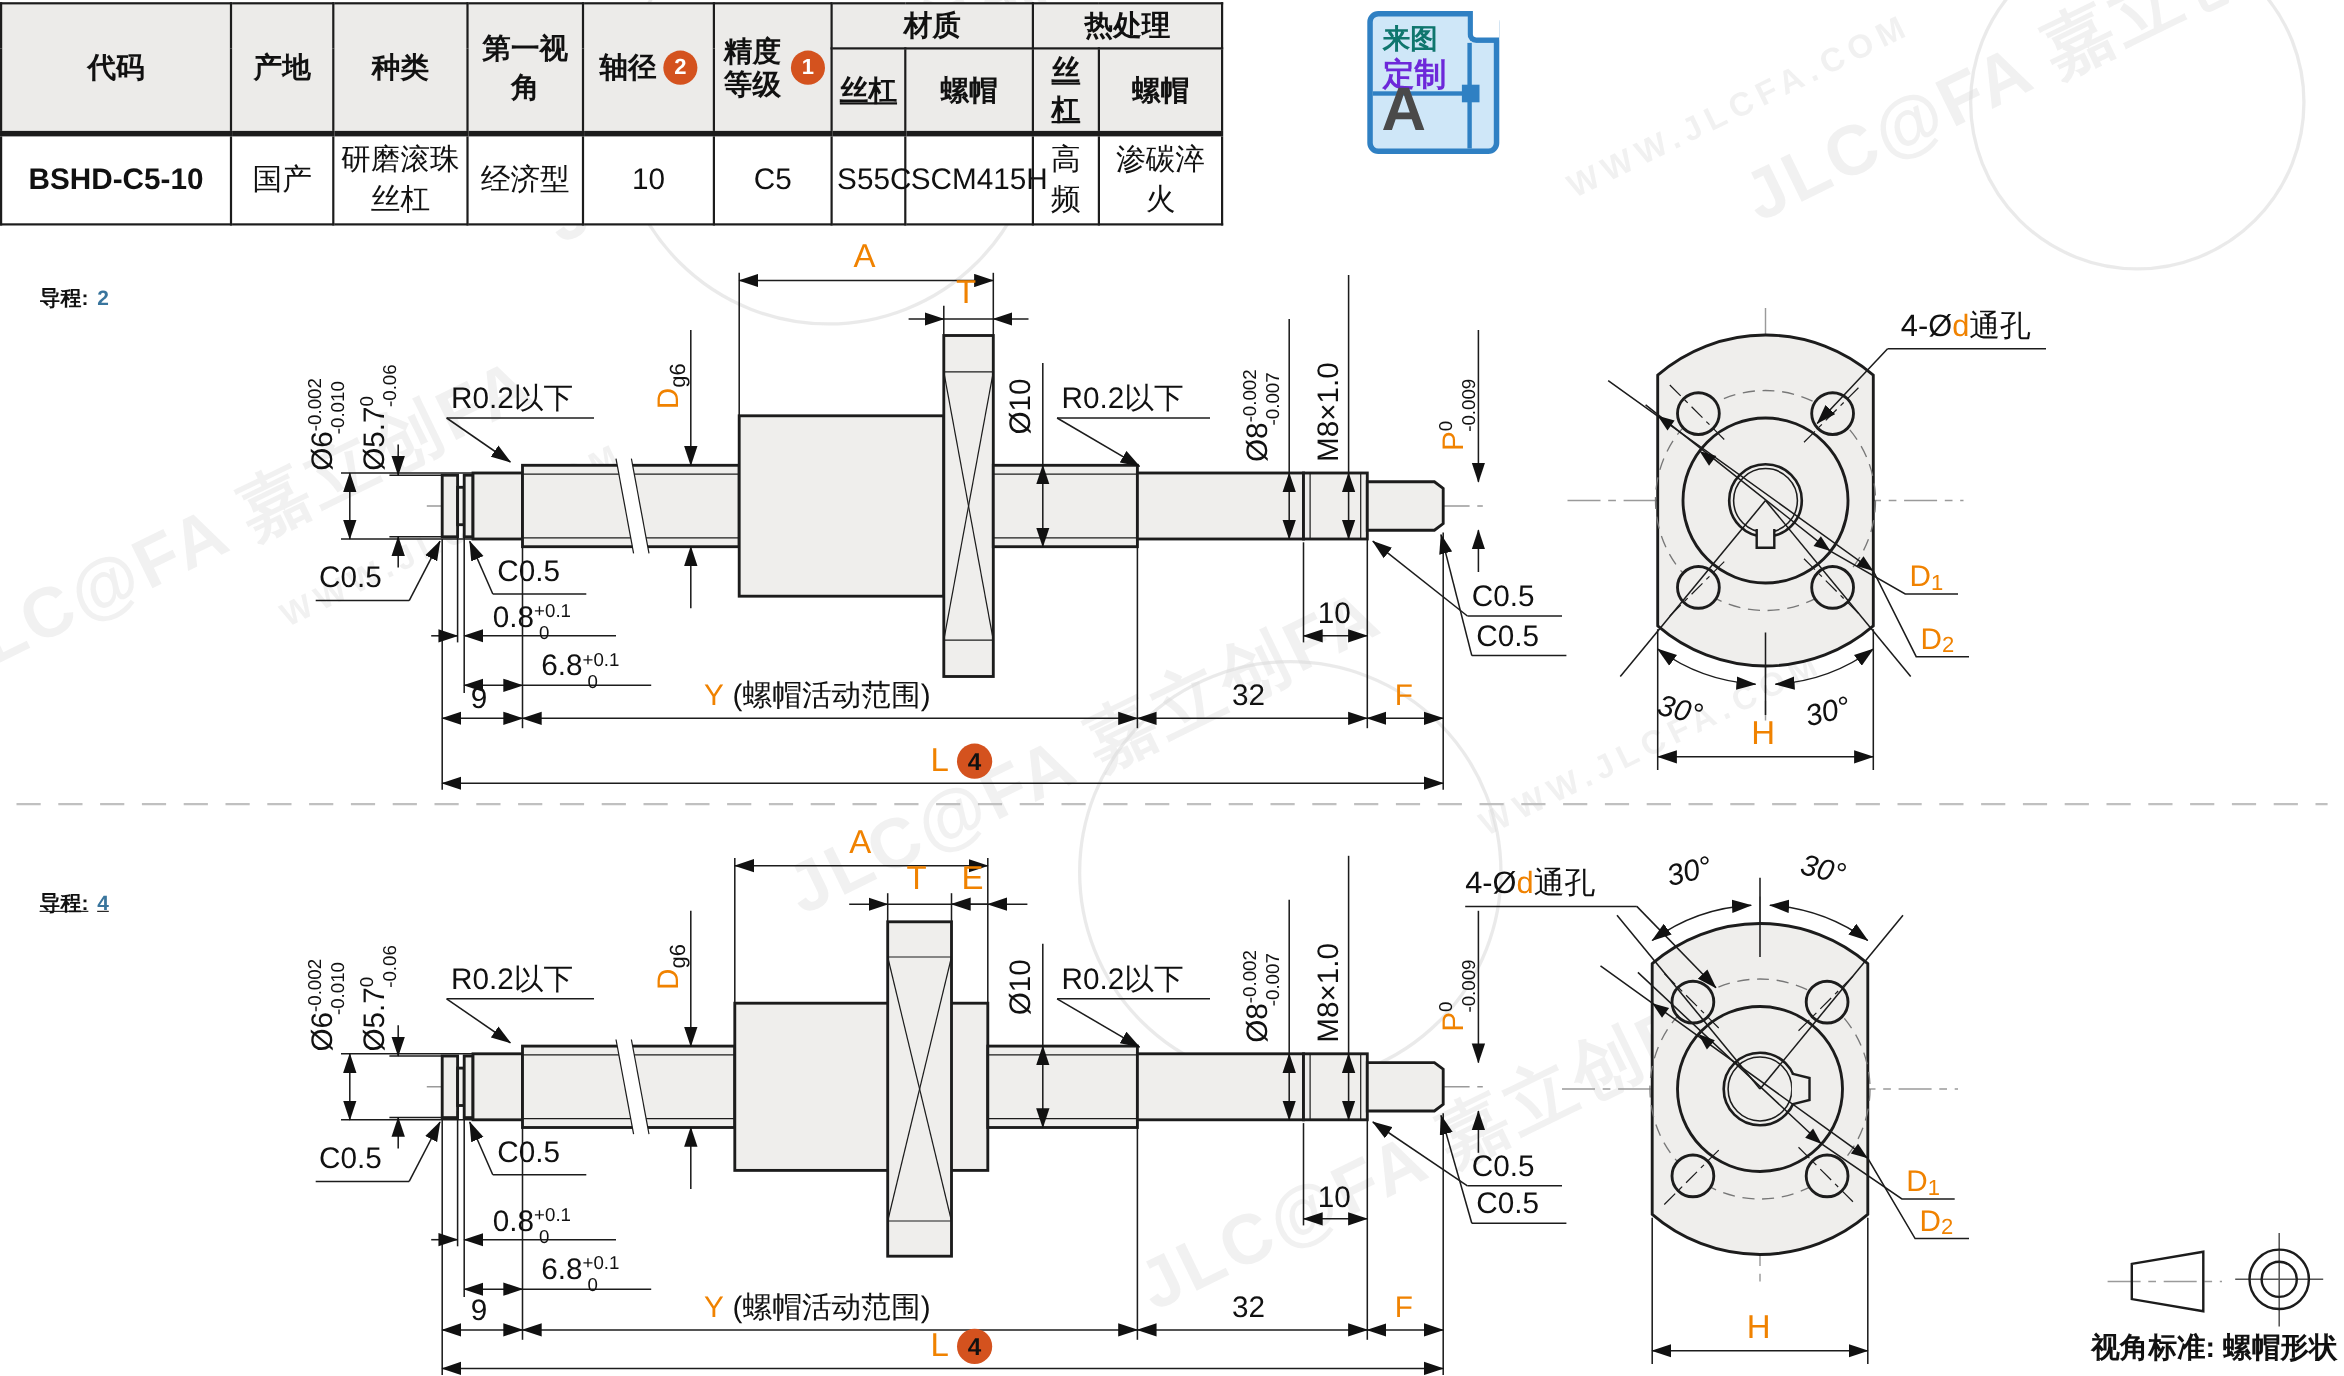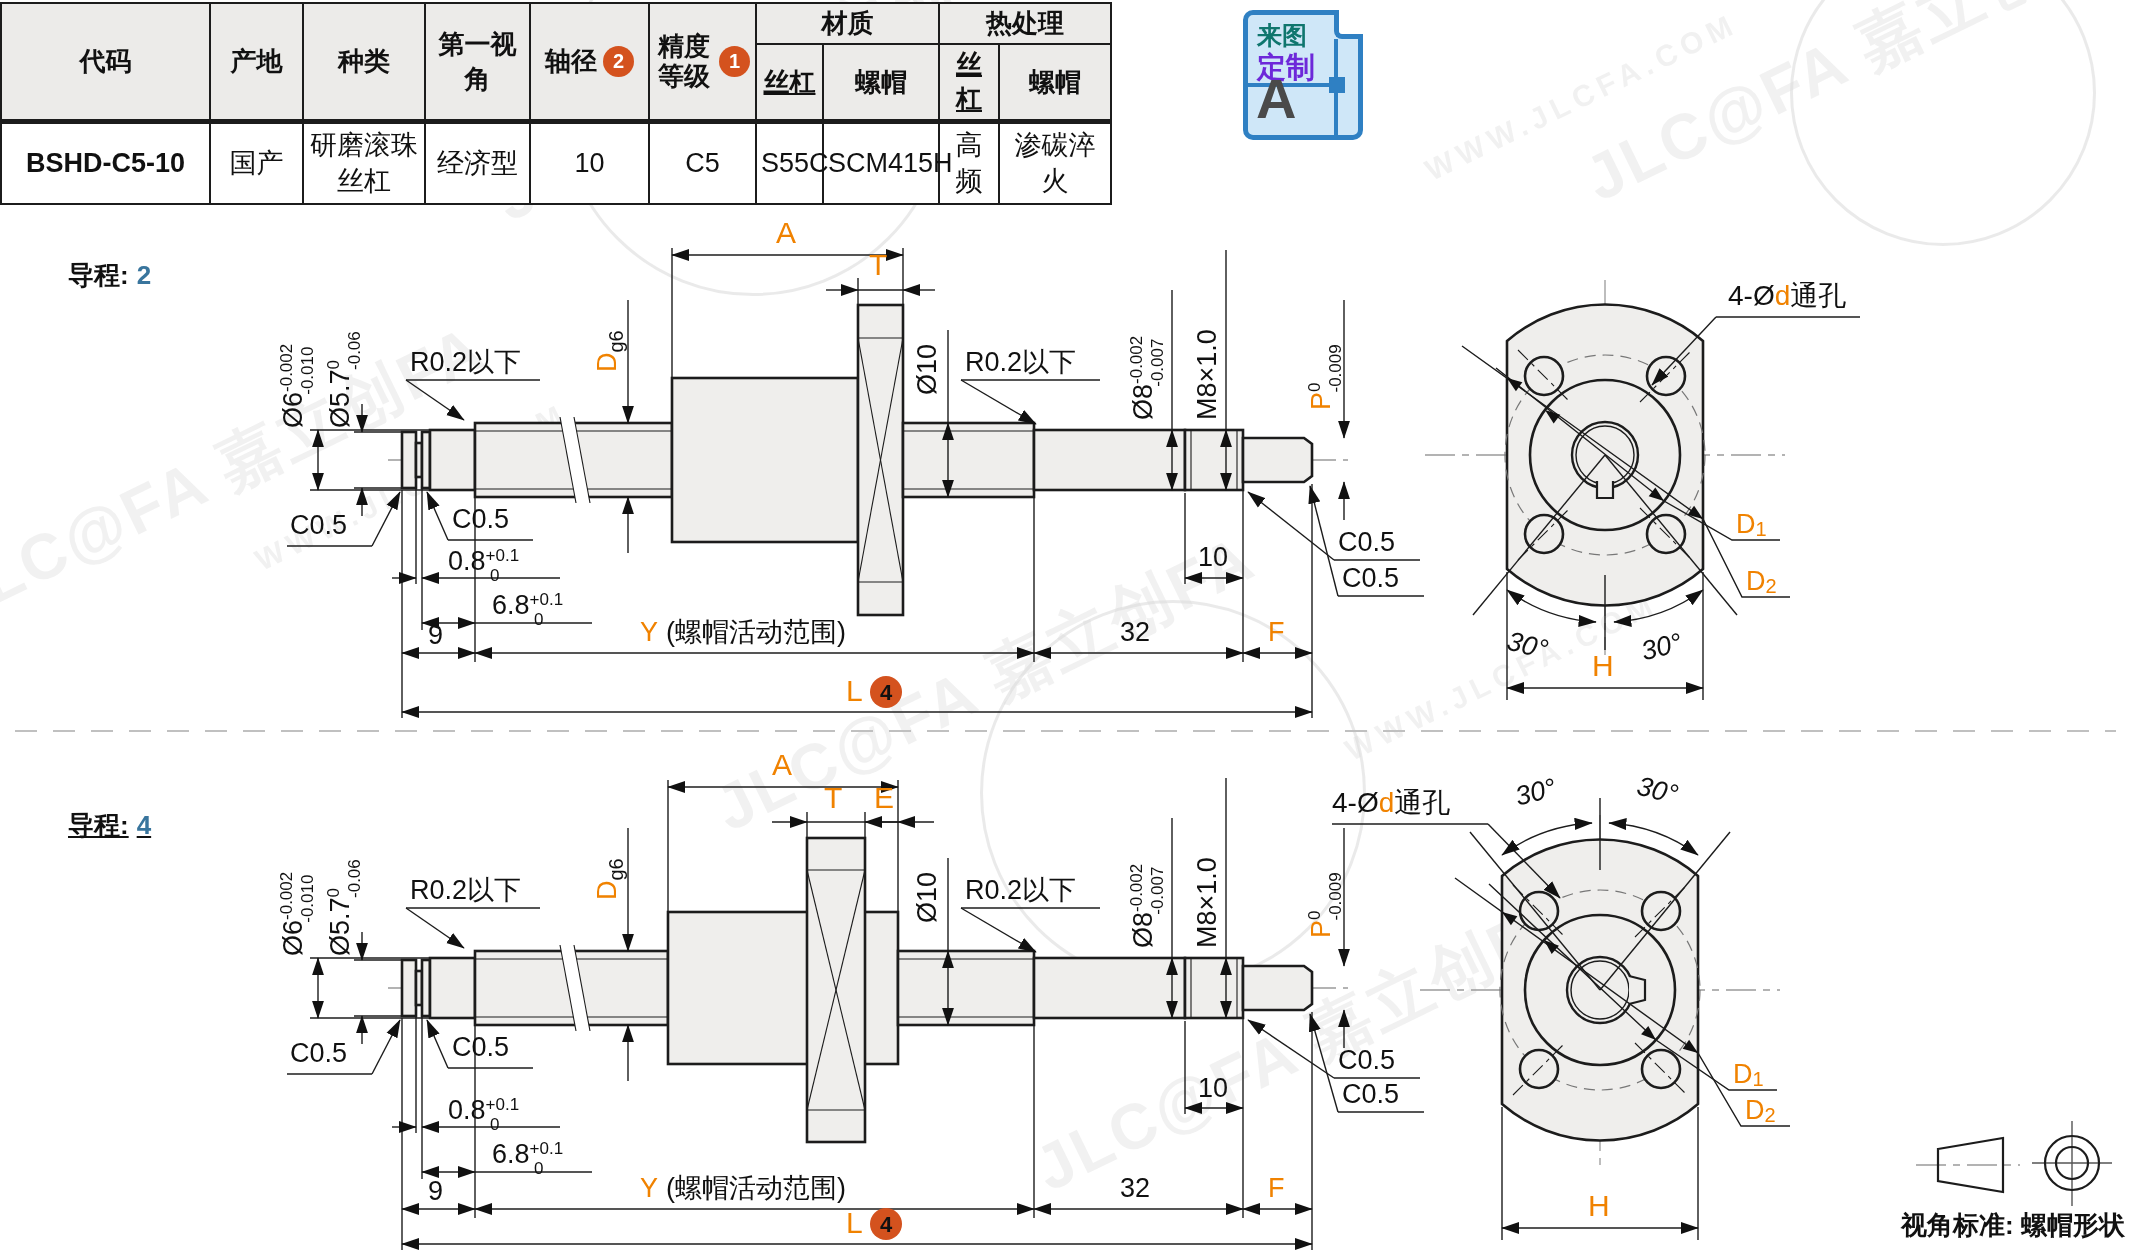--- a/index.html
+++ b/index.html
@@ -29,21 +29,21 @@
   .cbadge .t1{position:absolute;left:9px;top:4px;color:#0f766e;font-weight:bold;font-size:25px;}
   .cbadge .t2{position:absolute;left:9px;top:33px;color:#6d28d9;font-weight:bold;font-size:29px;}
   .cbadge .letter{position:absolute;left:8px;top:56px;color:#4a4a4a;font-weight:bold;font-size:56px;line-height:1;}
   .cbadge .hline{position:absolute;left:0;top:68px;width:86px;height:4px;background:#2f80c3;}
   .cbadge .vline{position:absolute;right:20px;top:24px;bottom:0;width:4px;background:#2f80c3;}
   .cbadge .sq{position:absolute;right:13px;top:62px;width:16px;height:16px;background:#2f80c3;}
   
   .note{position:absolute;left:8px;top:196px;display:flex;align-items:center;gap:12px;font-size:29px;color:#111;}
   .bullet{width:22px;height:22px;border:5px solid #cf4f1f;border-radius:50%;position:relative;flex:none;}
   .bullet::after{content:"";position:absolute;inset:5px;background:#cf4f1f;border-radius:50%;}
-  .lead{position:absolute;font-size:26px;font-weight:bold;color:#111;margin-left:32px;}
+  .lead{position:absolute;font-size:19px;font-weight:bold;color:#111;}
   .lead .num{color:#39759d;margin-left:8px;}
   
   svg text{font-family:"Liberation Sans",sans-serif;font-size:27px;fill:#111;}
   svg text.big{font-size:30px;}
   svg .or{fill:#f08200;}
   svg .tol{font-size:17px;}
   svg .sub{font-size:20px;}
   svg .it{font-style:italic;}
   .footer{position:absolute;left:1880px;top:1208px;width:245px;text-align:right;font-size:26px;font-weight:600;color:#111;}
 </style>

